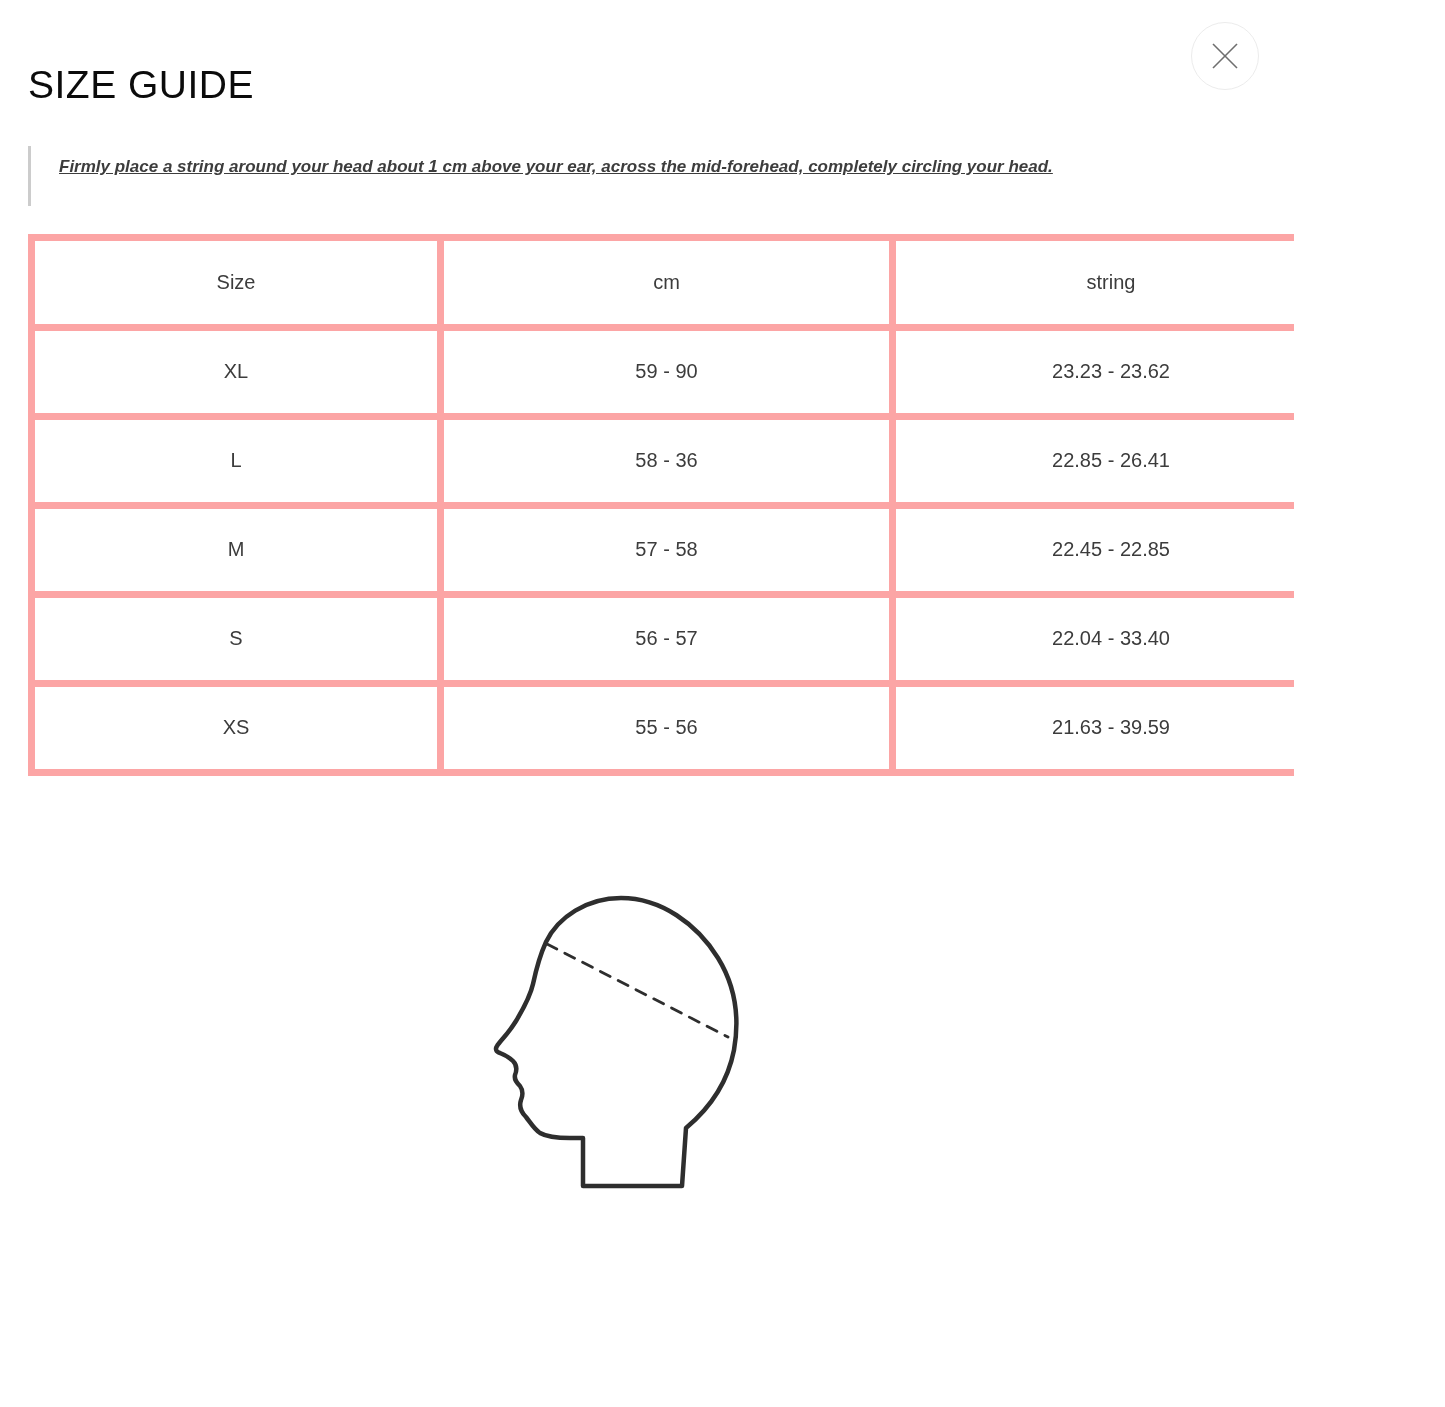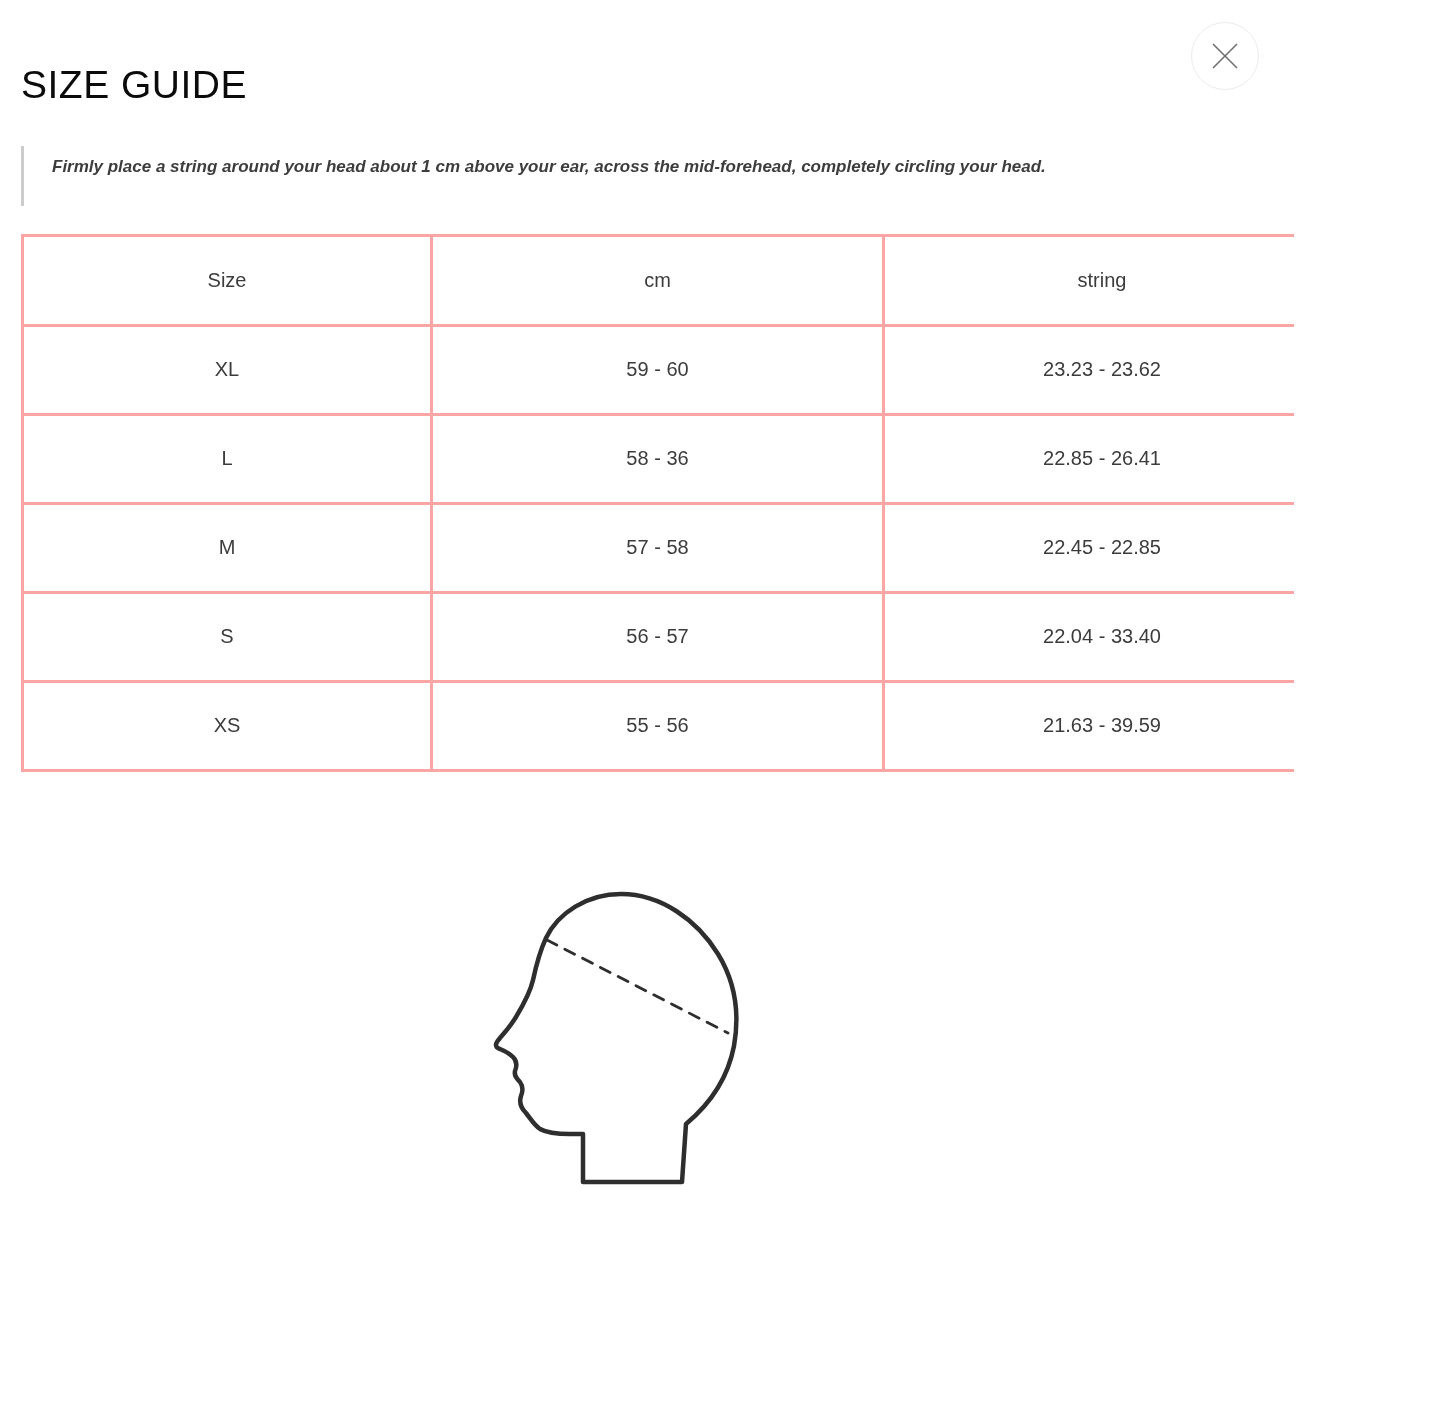--- a/index.html
+++ b/index.html
@@ -6,21 +6,21 @@
   html, body {
     width: 1445px;
     background: #ffffff;
     font-family: "Liberation Sans", "DejaVu Sans", sans-serif;
   }
   .modal {
     position: relative;
     width: 1294px;
     height: 1407px;
     background: #ffffff;
-    padding: 0 21px;
+    padding: 0 28px;
     overflow: hidden;
   }
   .modal-title {
     padding-top: 63px;
     font-size: 39px;
     font-weight: 400;
     letter-spacing: 0.5px;
     color: #0b0b0b;
   }
   .close-btn {
@@ -43,31 +43,32 @@
     border-left: 3px solid #cccccc;
     padding: 9px 0 26px 28px;
   }
   .quote p {
     font-size: 17px;
     font-weight: 700;
     font-style: italic;
     color: #3d3d3d;
     line-height: 1.45;
     margin-bottom: 36px;
+    text-decoration: underline;
   }
   .quote p:last-child { margin-bottom: 0; }
   table.size-table {
     margin-top: 28px;
     width: 1298px;
     border-collapse: collapse;
     table-layout: fixed;
   }
   table.size-table th,
   table.size-table td {
-    border: 3px solid #fca5a5;
+    border: 7px solid #fca5a5;
     text-align: center;
     vertical-align: middle;
     font-size: 20px;
     font-weight: 400;
     color: #3c3c3c;
     height: 89px;
   }
   table.size-table th { height: 90px; }
   col.c-size   { width: 409px; }
   col.c-cm     { width: 452px; }
@@ -106,21 +107,21 @@
     <thead>
       <tr>
         <th>Size</th>
         <th>cm</th>
         <th>string</th>
       </tr>
     </thead>
     <tbody>
       <tr>
         <td>XL</td>
-        <td>59 - 60</td>
+        <td>59 - 90</td>
         <td>23.23 - 23.62</td>
       </tr>
       <tr>
         <td>L</td>
         <td>58 - 36</td>
         <td>22.85 - 26.41</td>
       </tr>
       <tr>
         <td>M</td>
         <td>57 - 58</td>

